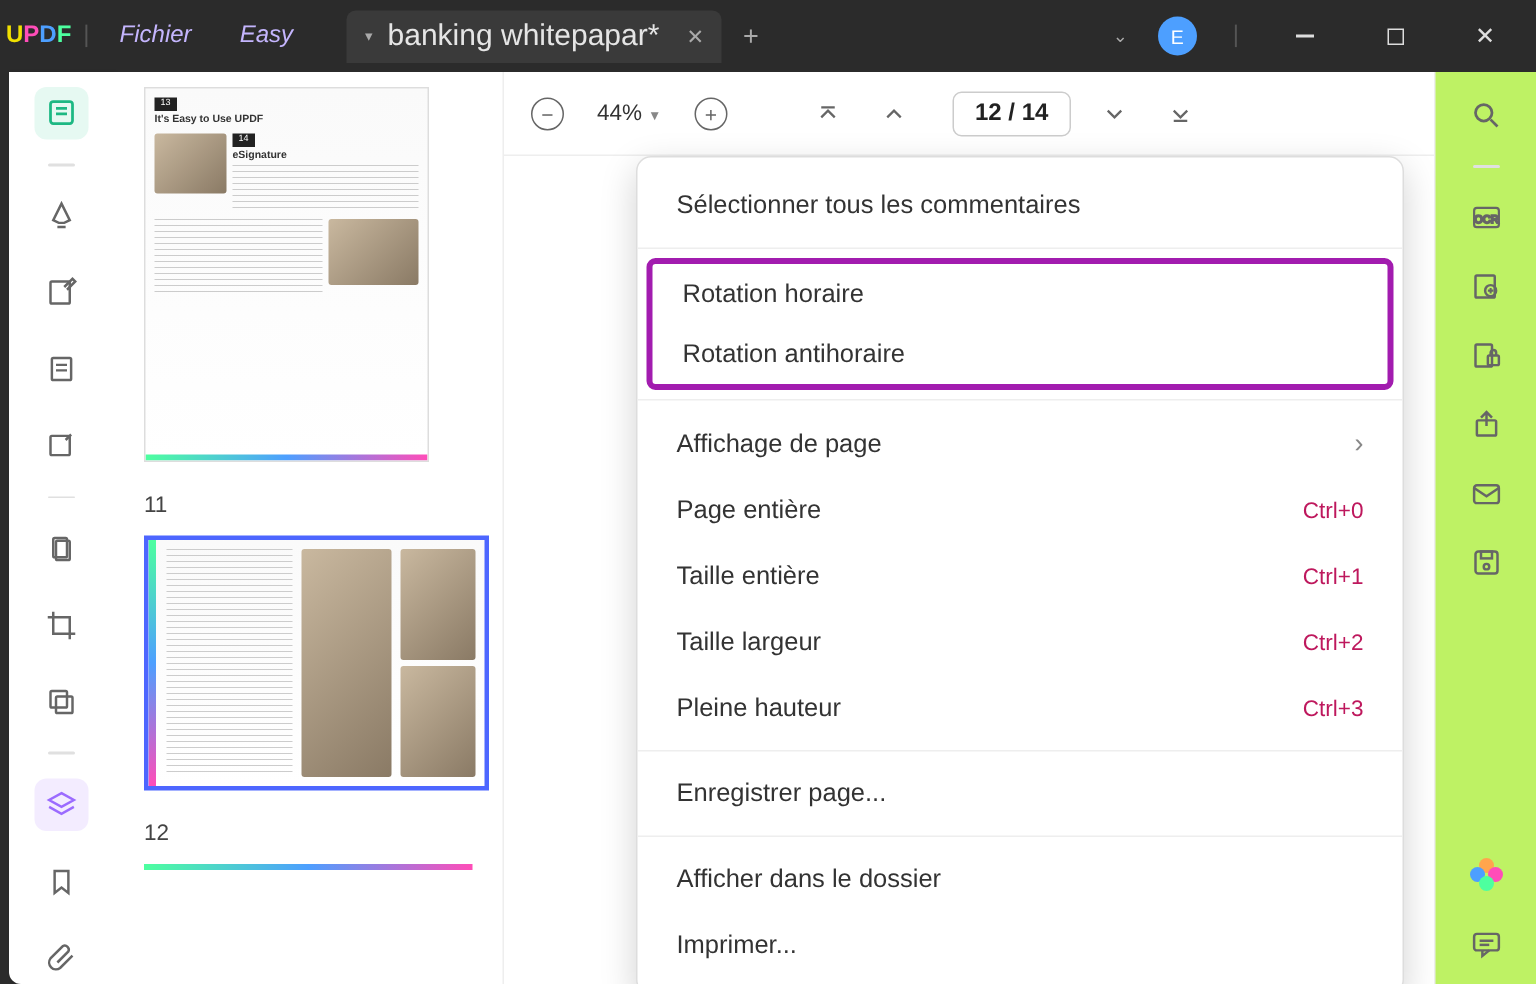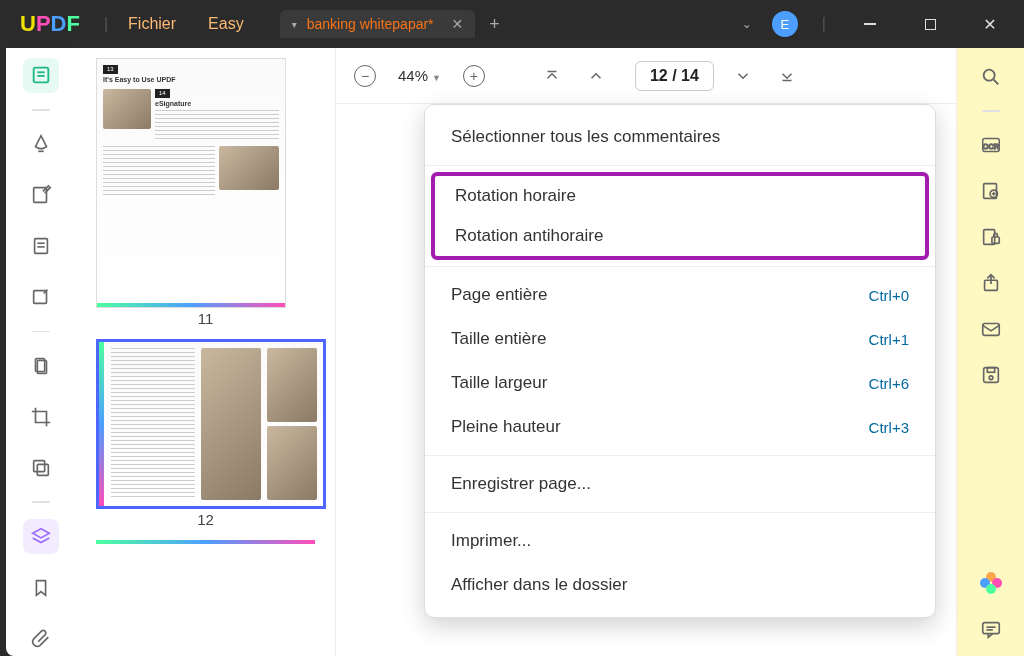--- a/index.html
+++ b/index.html
@@ -1,26 +1,26 @@
 <!DOCTYPE html>
 <html><head>
 <meta charset="utf-8">
 <style>
 * { margin: 0; padding: 0; box-sizing: border-box; font-family: -apple-system, BlinkMacSystemFont, "Segoe UI", sans-serif; }
 body { width: 1024px; height: 656px; background: #2b2b2b; overflow: hidden; position: relative; }
 
 .titlebar { height: 48px; background: #2b2b2b; display: flex; align-items: center; color: #ddd; }
-.logo { padding: 0 20px; font-weight: 700; font-size: 22px; text-align: right; }
+.logo { padding: 0 4px; font-weight: 700; font-size: 16px; text-align: right; }
 .logo .u { color: #f0e000; } .logo .p { color: #ff4db8; } .logo .d { color: #4d9fff; } .logo .f { color: #4dff9f; }
 .menu-sep { color: #555; margin: 0 4px; }
-.menu-item { padding: 0 16px; color: #fdba74; cursor: pointer; }
+.menu-item { padding: 0 16px; color: #c4b5fd; cursor: pointer; font-style: italic; }
 
 .tab { display: flex; align-items: center; background: #3a3a3a; padding: 6px 12px; margin-left: 20px; border-radius: 6px 6px 0 0; gap: 10px; }
 .tab-arrow { color: #aaa; font-size: 10px; }
-.tab-label { color: #f97316; font-size: 14px; }
+.tab-label { color: #e5e5e5; font-size: 20px; }
 .tab-close { color: #aaa; cursor: pointer; font-size: 14px; margin-left: 8px; }
 .tab-add { color: #aaa; margin-left: 14px; font-size: 18px; cursor: pointer; }
 
 .titlebar-right { margin-left: auto; display: flex; align-items: center; gap: 20px; padding-right: 14px; }
 .avatar { width: 26px; height: 26px; border-radius: 50%; background: #4d9fff; color: #fff; display: flex; align-items: center; justify-content: center; font-size: 13px; }
 .win-btn { width: 40px; height: 32px; display: flex; align-items: center; justify-content: center; color: #ddd; cursor: pointer; }
 .win-btn .sq { width: 11px; height: 11px; border: 1px solid #ddd; }
 .win-btn .x { font-size: 16px; }
 .caret-down { color: #aaa; font-size: 12px; }
 
@@ -30,44 +30,44 @@
 .tool { width: 36px; height: 36px; display: flex; align-items: center; justify-content: center; border-radius: 8px; cursor: pointer; }
 .tool.active { background: #e6f9f2; }
 .sep-line { width: 18px; height: 2px; background: #e0e0e0; border-radius: 1px; }
 .tool svg { width: 22px; height: 22px; }
 
 .thumbs { width: 260px; background: #fff; padding: 10px 20px; overflow-y: auto; border-right: 1px solid #eee; }
 .thumb { margin-bottom: 12px; }
 .thumb-img { width: 190px; height: 250px; background: linear-gradient(180deg,#fafafa,#fff); border: 1px solid #ddd; position: relative; overflow: hidden; }
 .thumb-img.selected { border: 3px solid #4d66ff; }
 .thumb-img.rotated { width: 230px; height: 170px; }
-.thumb-num { text-align: center; font-size: 15px; color: #444; margin-top: 2px; }
+.thumb-num { text-align: left; font-size: 15px; color: #444; margin-top: 20px; }
 .fake-content { padding: 6px; font-size: 5px; color: #999; line-height: 1.2; }
 .fake-header { font-size: 7px; color: #333; font-weight: 700; margin: 2px 0; }
 .fake-badge { background: #222; color: #fff; padding: 1px 4px; display: inline-block; font-size: 6px; }
 .grad-bar { height: 4px; background: linear-gradient(90deg,#4dff9f,#4d9fff,#ff4db8); margin-top: 8px; }
 .photo-box { background: linear-gradient(135deg,#c9b89f,#8a7a65); border-radius: 2px; }
 
 .main-area { flex: 1; background: #fff; position: relative; }
 .toolbar { height: 56px; border-bottom: 1px solid #eee; display: flex; align-items: center; padding: 0 14px; gap: 14px; }
 .tb-btn { width: 30px; height: 30px; display: flex; align-items: center; justify-content: center; cursor: pointer; color: #555; border-radius: 4px; }
 .circle-btn { width: 22px; height: 22px; border: 1.5px solid #666; border-radius: 50%; display: flex; align-items: center; justify-content: center; font-size: 14px; color: #666; }
 .zoom { font-size: 15px; color: #333; padding: 0 4px; }
 .zoom-caret { color: #888; font-size: 9px; margin-left: 4px; }
 .page-box { border: 1px solid #ccc; border-radius: 6px; padding: 5px 14px; font-size: 16px; font-weight: 600; color: #222; margin-left: 10px; }
 
 .ctx-menu { position: absolute; top: 104px; left: 424px; width: 512px; background: #fff; border: 1px solid #ddd; border-radius: 10px; box-shadow: 0 8px 24px rgba(0,0,0,0.18); padding: 10px 0; }
 .ctx-item { padding: 12px 26px; font-size: 17px; color: #333; cursor: pointer; display: flex; align-items: center; justify-content: space-between; }
-.ctx-hint { color: #0369a1; font-size: 15px; }
+.ctx-hint { color: #be185d; font-size: 15px; }
 .ctx-sep { height: 1px; background: #eee; margin: 6px 0; }
 .ctx-highlight { border: 4px solid #a21caf; border-radius: 6px; margin: 0 6px; }
 .ctx-highlight .ctx-item { padding: 10px 20px; }
 .ctx-arrow { color: #888; font-size: 18px; }
 
-.right-tools { width: 68px; background: #fef9c3; display: flex; flex-direction: column; align-items: center; padding-top: 16px; gap: 20px; border-left: 1px solid #eee; }
+.right-tools { width: 68px; background: #bef264; display: flex; flex-direction: column; align-items: center; padding-top: 16px; gap: 20px; border-left: 1px solid #eee; }
 .rt-icon { width: 26px; height: 26px; display: flex; align-items: center; justify-content: center; cursor: pointer; color: #666; }
 
 .doc-edge { position: absolute; left: 410px; top: 180px; width: 4px; height: 360px; background: #25d1a5; }
 
 .flower { width: 22px; height: 22px; position: relative; }
 .petal { position: absolute; width: 10px; height: 10px; border-radius: 50%; }
 .pt1 { top: 0; left: 6px; background: #ffa54d; }
 .pt2 { top: 6px; left: 0; background: #4d9fff; }
 .pt3 { top: 6px; right: 0; background: #ff4db8; }
 .pt4 { bottom: 0; left: 6px; background: #4dff9f; }
@@ -328,39 +328,43 @@
   <div class="ctx-highlight">
     <div class="ctx-item">
         <span>Rotation horaire</span>
       </div>
     <div class="ctx-item">
         <span>Rotation antihoraire</span>
       </div>
   </div>
   <div class="ctx-sep"></div>
   <div class="ctx-item">
+      <span>Affichage de page</span>
+      <span class="ctx-arrow">›</span>
+    </div>
+  <div class="ctx-item">
       <span>Page entière</span>
       <span class="ctx-hint">Ctrl+0</span>
     </div>
   <div class="ctx-item">
       <span>Taille entière</span>
       <span class="ctx-hint">Ctrl+1</span>
     </div>
   <div class="ctx-item">
       <span>Taille largeur</span>
-      <span class="ctx-hint">Ctrl+6</span>
+      <span class="ctx-hint">Ctrl+2</span>
     </div>
   <div class="ctx-item">
       <span>Pleine hauteur</span>
       <span class="ctx-hint">Ctrl+3</span>
     </div>
   <div class="ctx-sep"></div>
   <div class="ctx-item">
       <span>Enregistrer page...</span>
     </div>
   <div class="ctx-sep"></div>
   <div class="ctx-item">
+      <span>Afficher dans le dossier</span>
+    </div>
+  <div class="ctx-item">
       <span>Imprimer...</span>
     </div>
-  <div class="ctx-item">
-      <span>Afficher dans le dossier</span>
-    </div>
 </div>
 
 </body></html>

